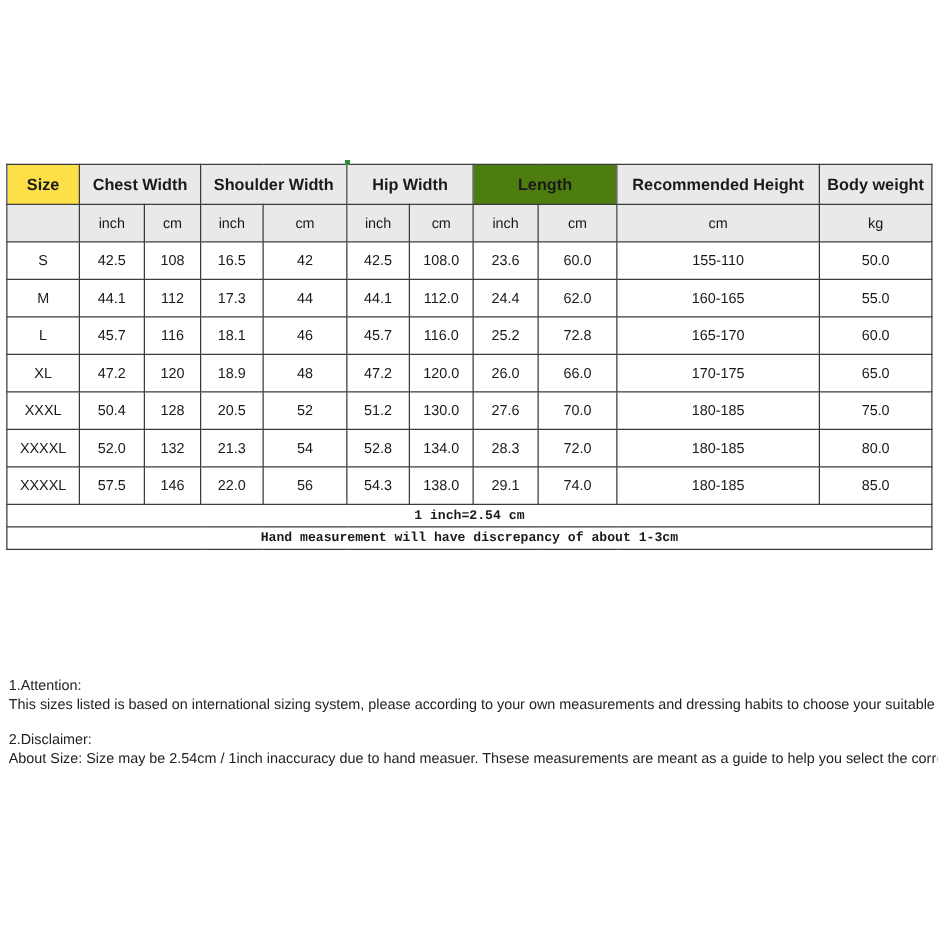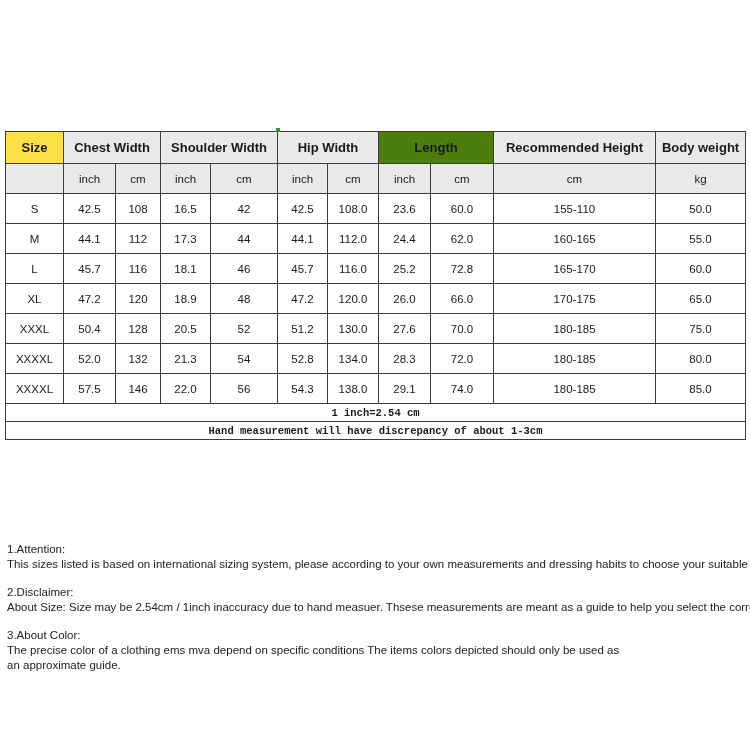--- a/index.html
+++ b/index.html
@@ -218,20 +218,15 @@
 
   <div class="notes">
     <div class="note">
       <div class="note-heading">1.Attention:</div>
       <div class="note-line">This sizes listed is based on international sizing system, please according to your own measurements and dressing habits to choose your suitable size.</div>
     </div>
     <div class="note">
       <div class="note-heading">2.Disclaimer:</div>
       <div class="note-line">About Size: Size may be 2.54cm / 1inch inaccuracy due to hand measuer. Thsese measurements are meant as a guide to help you select the correct size.</div>
     </div>
-    <div class="note">
-      <div class="note-heading">3.About Color:</div>
-      <div class="note-line">The precise color of a clothing ems mva depend on specific conditions The items colors depicted should only be used as</div>
-      <div class="note-line">an approximate guide.</div>
-    </div>
   </div>
 
 </div>
 
 </body></html>

